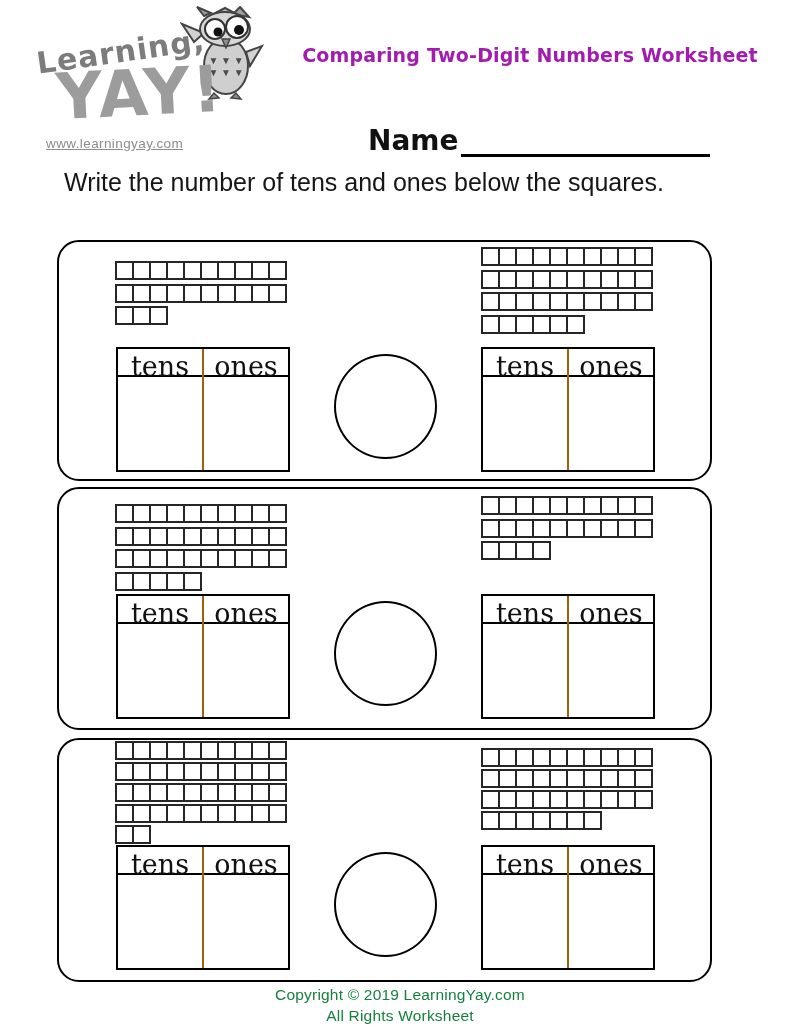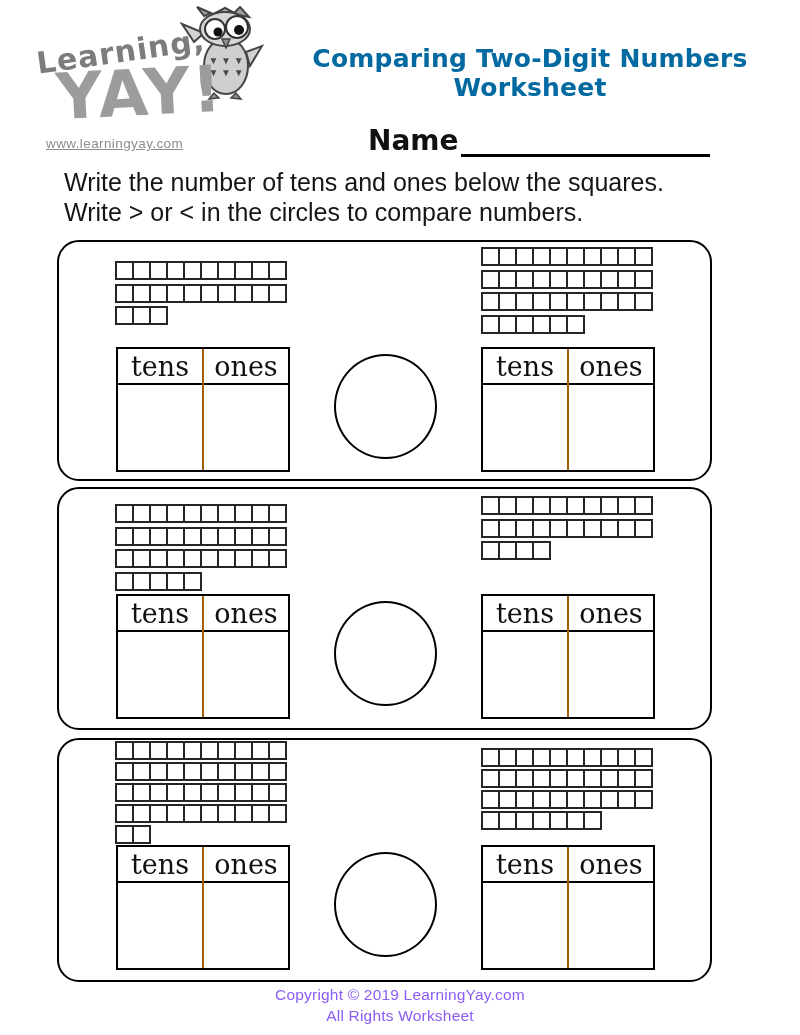--- a/index.html
+++ b/index.html
@@ -21,21 +21,21 @@
     position:absolute; left:28px; top:52px; transform:rotate(-3deg);
     font-size:64px; font-weight:800; color:#9c9c9c; letter-spacing:2px;
     font-family:"DejaVu Sans", sans-serif;
   }
   .logo-url { position:absolute; left:18px; top:132px; font-size:13.5px; color:#8c8c8c; letter-spacing:.4px;text-decoration:underline; }
   .owl { position:absolute; left:152px; top:2px; width:84px; height:94px; }
 
   
   .title {
     position:absolute; left:288px; top:44px; width:484px; text-align:center;
-    font-size:25px; font-weight:600; color:#0369a1; letter-spacing:.2px;
+    font-size:19px; font-weight:600; color:#a21caf; letter-spacing:.2px;
     font-family:"DejaVu Sans", sans-serif;
   }
   .name-row {
     position:absolute; left:368px; top:124px; width:342px;
     display:flex; align-items:flex-end;
   }
   .name-label { font-size:28px; font-weight:600; font-family:"DejaVu Sans", sans-serif;text-align:center; }
   .name-line { flex:1; border-bottom:3px solid #000; height:32px; margin-left:2px; }
 
   
@@ -64,34 +64,34 @@
 
   .tb {
     position:absolute; top:105px; width:174px; height:125px;
     border:2px solid #000; display:flex; background:#fff;
   }
   .tb.tl { left:57px; }
   .tb.tr { left:422px; }
   .tb .col { flex:1; display:flex; flex-direction:column; }
   .tb .col + .col { border-left:2px solid #a16207; }
   .tb .hd {
-    height:36px; border-bottom:2px solid #000; text-align:center;
+    height:28px; border-bottom:2px solid #000; text-align:center;
     font-family:"DejaVu Serif", serif; font-size:27px; line-height:36px; color:#111;
   }
   .tb .cell { flex:1; }
 
   .circle {
     position:absolute; left:275px; top:112px; width:103px; height:105px;
     border:2px solid #000; border-radius:50%; background:#fff;
   }
 
   
   .footer {
     position:absolute; left:0; top:984px; width:100%; text-align:center;
-    font-size:15.5px; line-height:21px; color:#8b5cf6; letter-spacing:.2px;
+    font-size:15.5px; line-height:21px; color:#15803d; letter-spacing:.2px;
   }
 </style>
 </head>
 <body>
 
 <div class="page">
 
   <div class="logo">
     <div class="logo-learning">Learning,</div>
     <svg class="owl" viewBox="0 0 84 94">
@@ -117,21 +117,20 @@
   </div>
 
   <h1 class="title">Comparing Two-Digit Numbers Worksheet</h1>
   <div class="name-row">
     <span class="name-label">Name</span>
     <span class="name-line"></span>
   </div>
 
   <p class="instr">
     <span>Write the number of tens and ones below the squares.</span><br>
-    <span>Write &gt; or &lt; in the circles to compare numbers.</span>
   </p>
 
   <section class="panel p1">
     <div class="blocks bl">
         <div class="brow">
           <span class="sq"></span>
           <span class="sq"></span>
           <span class="sq"></span>
           <span class="sq"></span>
           <span class="sq"></span>

